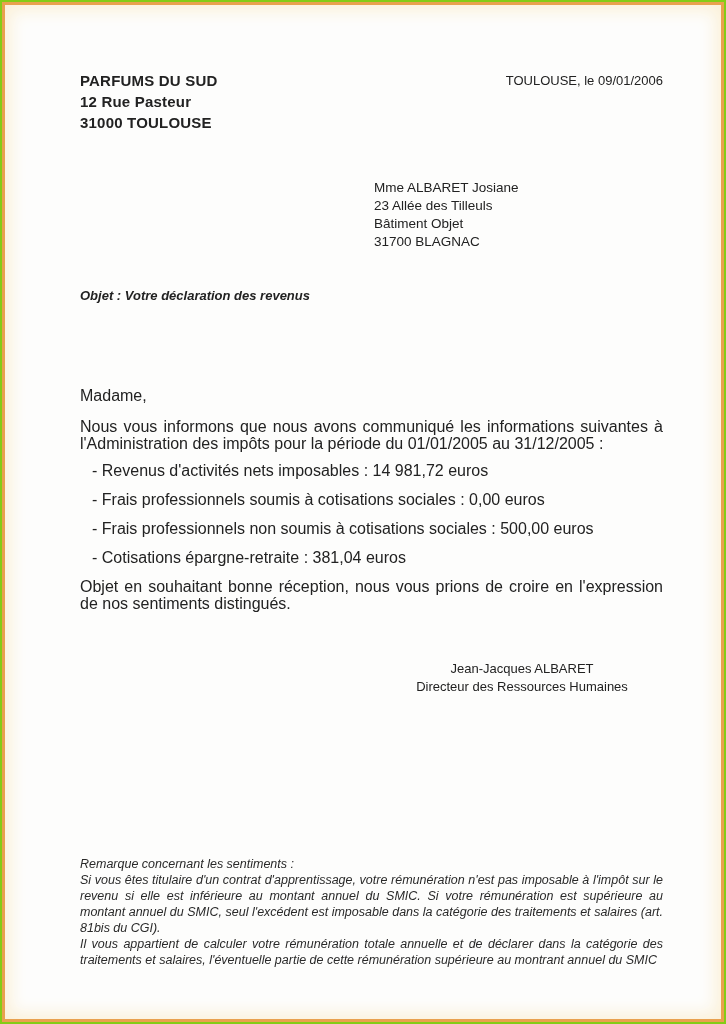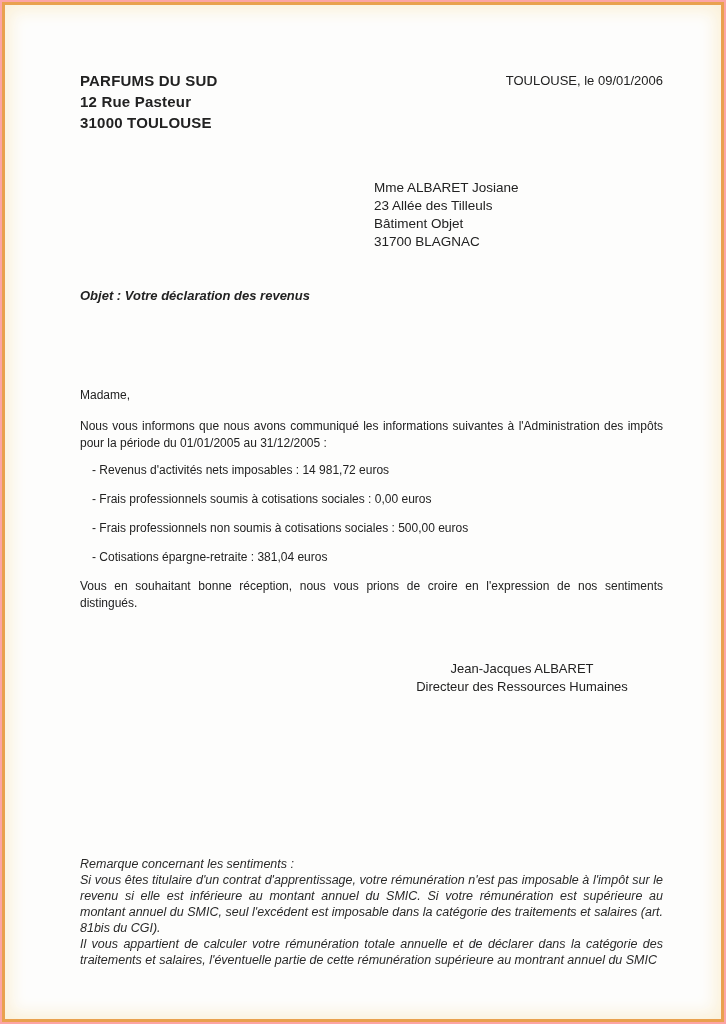--- a/index.html
+++ b/index.html
@@ -5,21 +5,21 @@
   html, body {
     margin: 0;
     padding: 0;
     background: #ffffff;
   }
   .frame {
     position: relative;
     width: 726px;
     height: 1024px;
     box-sizing: border-box;
-    border: 2px solid #fca5a5;
+    border: 2px solid #84cc16;
     box-shadow: inset 0 0 0 3px #e9a14e, inset 0 0 16px 9px #fbf1da;
     background: #fdfdfc;
     overflow: hidden;
     font-family: "Liberation Sans", sans-serif;
     color: #222222;
   }
   .content {
     position: absolute;
     top: 0;
     left: 78px;
@@ -47,21 +47,21 @@
     font-size: 13.5px;
     line-height: 18px;
   }
   .subject {
     margin-top: 37px;
     font-size: 13px;
     font-weight: bold;
     font-style: italic;
   }
   .body-text {
-    font-size: 12px;
+    font-size: 16px;
     line-height: 17px;
   }
   .salutation { margin-top: 84px; }
   .intro {
     margin-top: 14px;
     text-align: justify;
   }
   .item-list { margin-top: 10px; }
   .item {
     margin-left: 12px;
@@ -117,21 +117,21 @@
 
     <div class="body-text intro">Nous vous informons que nous avons communiqué les informations suivantes à l'Administration des impôts pour la période du 01/01/2005 au 31/12/2005 :</div>
 
     <div class="item-list body-text">
       <div class="item">- Revenus d'activités nets imposables : 14 981,72 euros</div>
       <div class="item">- Frais professionnels soumis à cotisations sociales : 0,00 euros</div>
       <div class="item">- Frais professionnels non soumis à cotisations sociales : 500,00 euros</div>
       <div class="item">- Cotisations épargne-retraite : 381,04 euros</div>
     </div>
 
-    <div class="body-text closing">Vous en souhaitant bonne réception, nous vous prions de croire en l'expression de nos sentiments distingués.</div>
+    <div class="body-text closing">Objet en souhaitant bonne réception, nous vous prions de croire en l'expression de nos sentiments distingués.</div>
 
     <div class="signature">
       <div>Jean-Jacques ALBARET</div>
       <div>Directeur des Ressources Humaines</div>
     </div>
 
     <div class="remark">
       <div class="remark-heading">Remarque concernant les sentiments :</div>
       <div class="remark-paragraph">Si vous êtes titulaire d'un contrat d'apprentissage, votre rémunération n'est pas imposable à l'impôt sur le revenu si elle est inférieure au montant annuel du SMIC. Si votre rémunération est supérieure au montant annuel du SMIC, seul l'excédent est imposable dans la catégorie des traitements et salaires (art. 81bis du CGI).</div>
       <div class="remark-paragraph">Il vous appartient de calculer votre rémunération totale annuelle et de déclarer dans la catégorie des traitements et salaires, l'éventuelle partie de cette rémunération supérieure au montrant annuel du SMIC</div>

